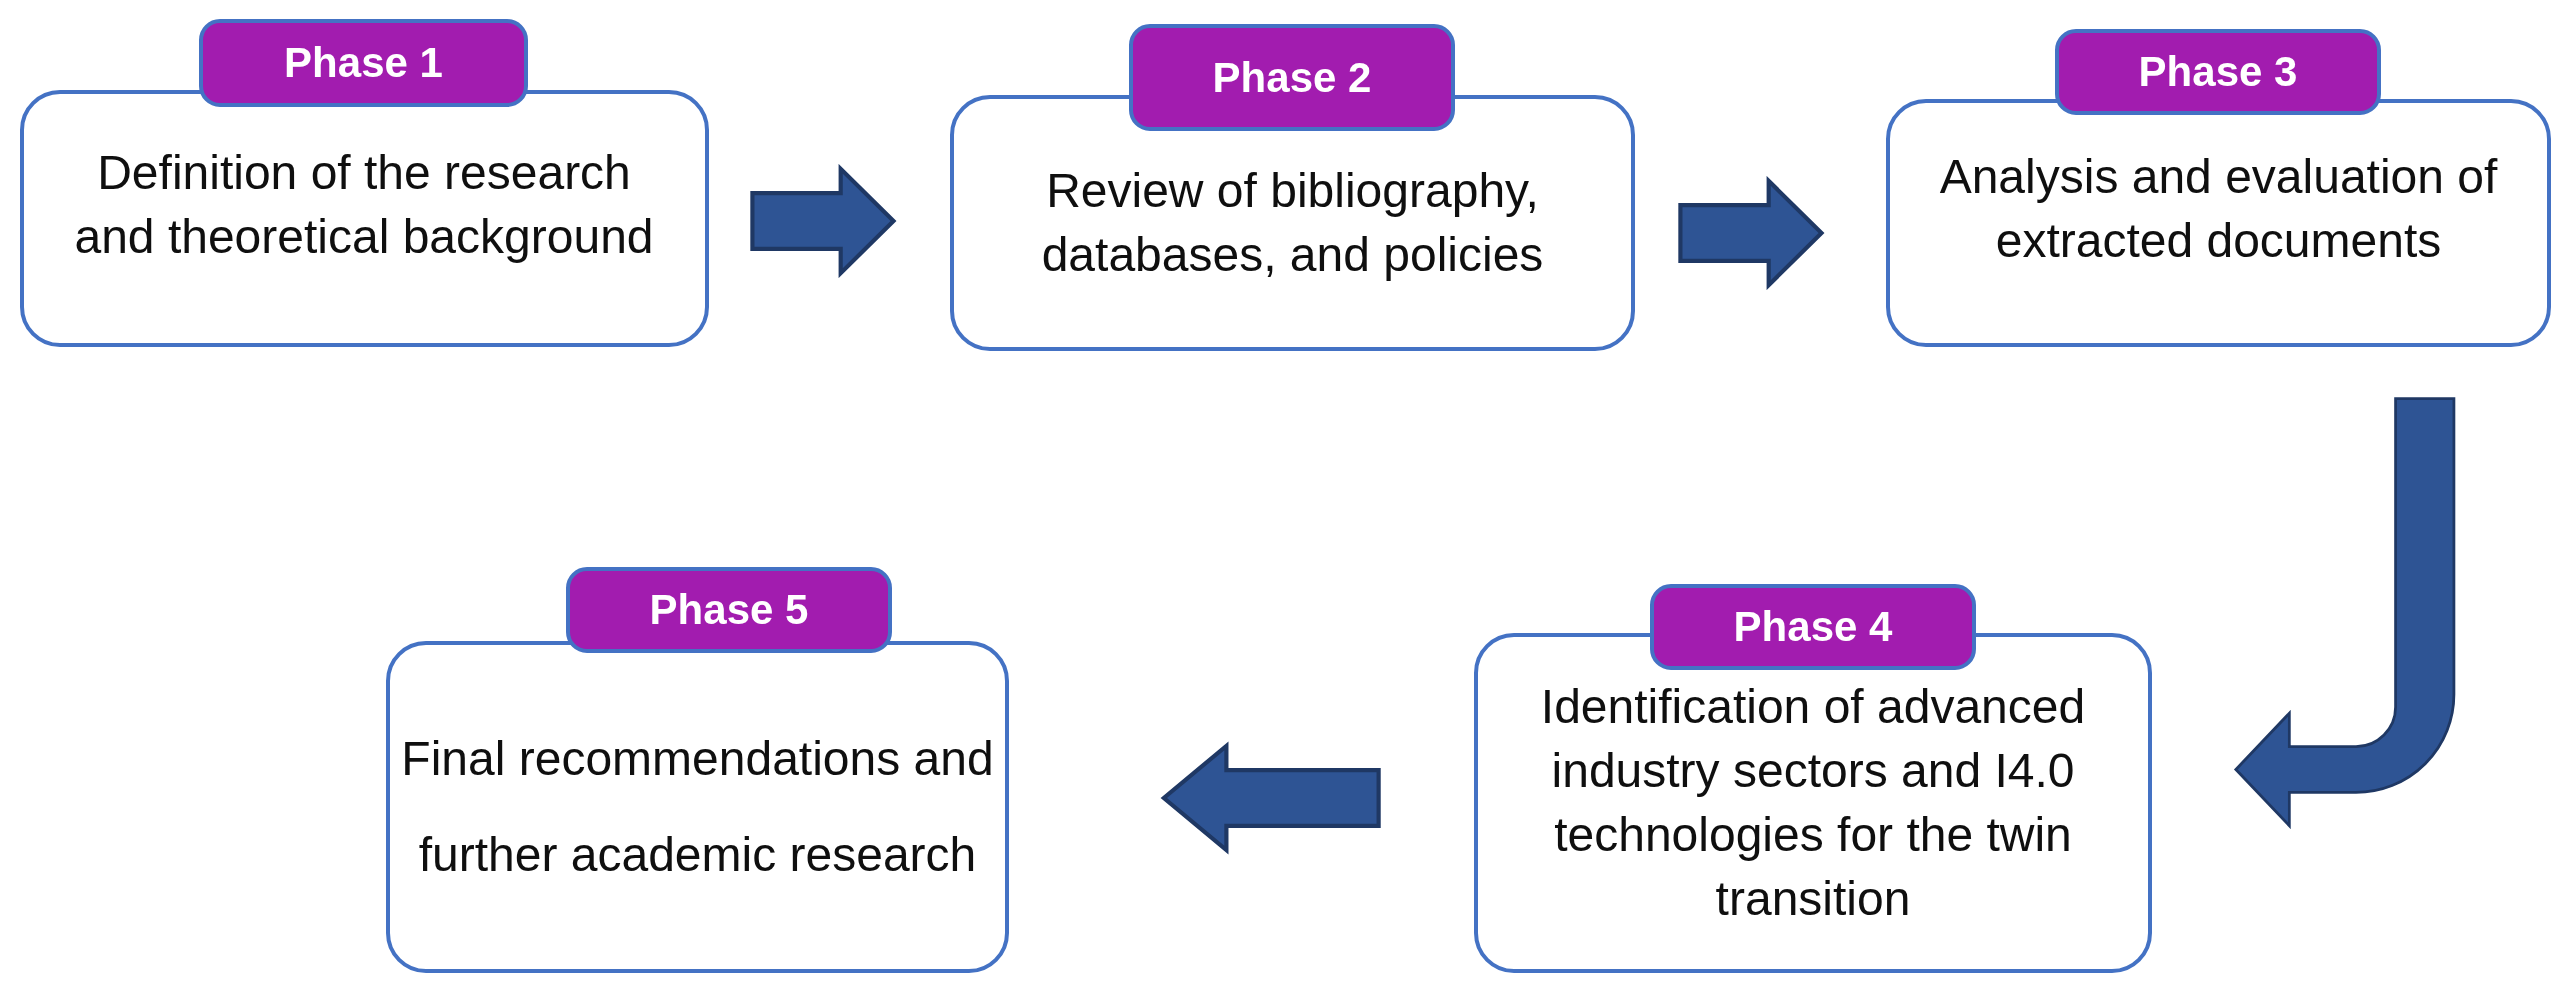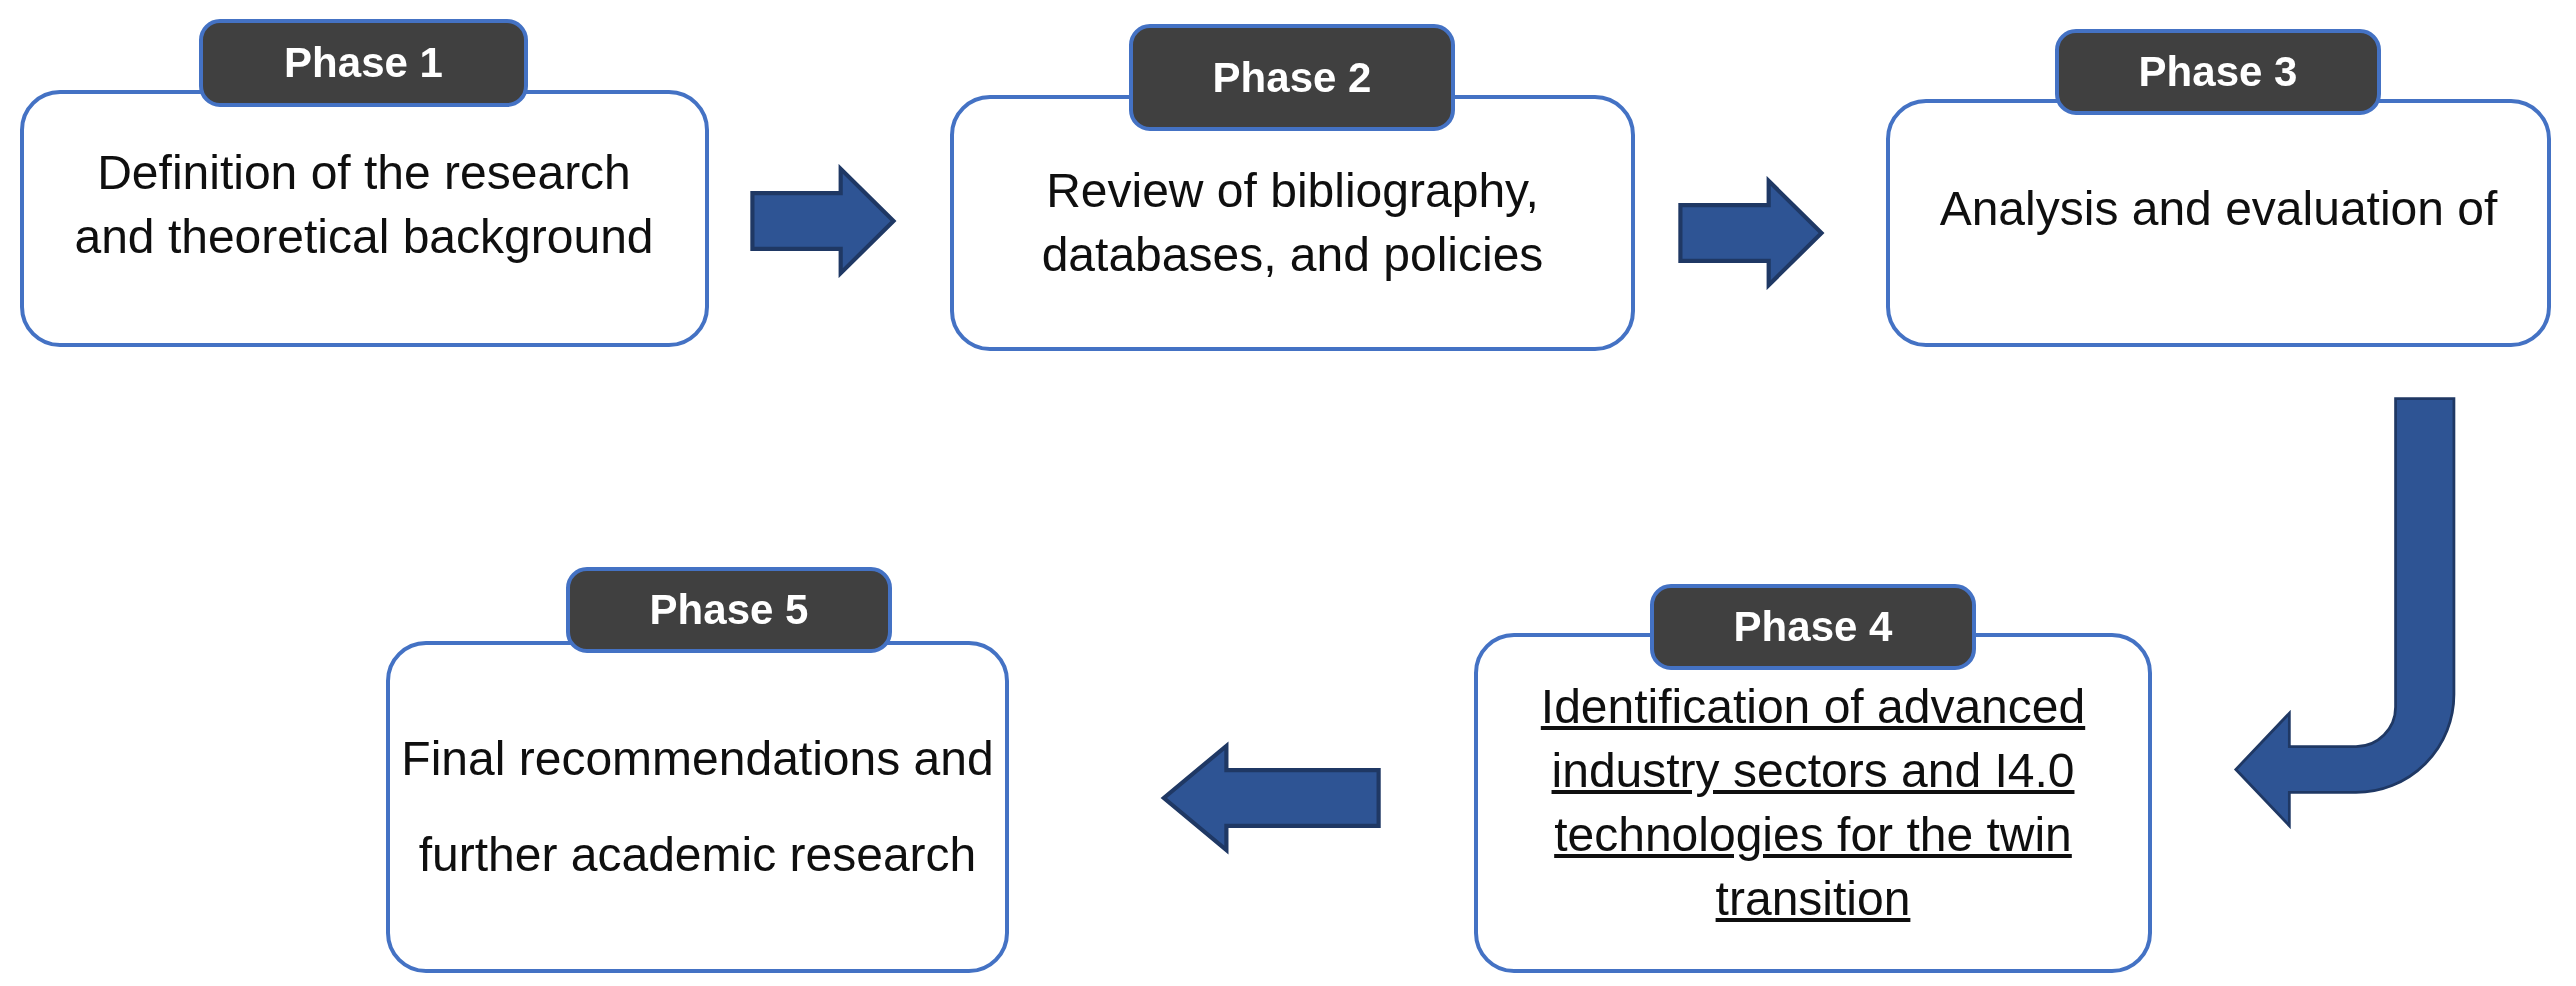--- a/index.html
+++ b/index.html
@@ -24,21 +24,21 @@
     flex-direction: column;
     align-items: center;
     justify-content: center;
     text-align: center;
     color: #0f0f0f;
     font-size: 48px;
     line-height: 64px;
     z-index: 1;
   }
   .tab {
-    background: #404040;
+    background: #a21caf;
     border: 4.9px solid #4472C4;
     border-radius: 21px;
     display: flex;
     align-items: center;
     justify-content: center;
     color: #ffffff;
     font-size: 42px;
     font-weight: bold;
     z-index: 2;
   }
@@ -47,21 +47,21 @@
 
   #box1 { left: 19.5px;   top: 90px; width: 689px; height: 257px; padding-bottom: 28px; }
   #tab1 { left: 199px;  top: 19px;  width: 329px; height: 88px; }
   #arrow1 { left: 750px; top: 164px; }
   #box2 { left: 950px; top: 95px; width: 685px; height: 256px; }
   #tab2 { left: 1129px; top: 24px;  width: 326px; height: 107px; }
   #arrow2 { left: 1678px; top: 176px; }
   #box3 { left: 1886px; top: 99px; width: 665px; height: 248px; padding-bottom: 28px; }
   #tab3 { left: 2055px; top: 28.5px;  width: 326px; height: 86px; }
   #jarrow { left: 2231px; top: 397px; }
-  #box4 { left: 1474px; top: 633px; width: 678px; height: 340px; text-decoration: underline; }
+  #box4 { left: 1474px; top: 633px; width: 678px; height: 340px; }
   #tab4 { left: 1650px; top: 584px; width: 326px; height: 86px; }
   #arrow3 { left: 1158px; top: 741px; }
   #box5 { left: 386px;  top: 641px; width: 623px; height: 332px; gap: 32px; }
   #tab5 { left: 566px;  top: 567px; width: 326px; height: 86px; }
 </style>
 </head>
 <body>
 
 <div class="canvas">
 
@@ -88,20 +88,21 @@
   </div>
 
   <div class="arrow" id="arrow2">
     <svg width="148" height="114" viewBox="0 0 212 164">
       <path d="M 3 42 L 130 42 L 130 7 L 206 82 L 130 157 L 130 122 L 3 122 Z" fill="#2E5494" stroke="#1F3864" stroke-width="6" stroke-linejoin="miter"></path>
     </svg>
   </div>
 
   <div class="box" id="box3">
     <div>Analysis and evaluation of</div>
+    <div>extracted documents</div>
   </div>
   <div class="tab" id="tab3">
     <span>Phase 3</span>
   </div>
 
   <div class="arrow" id="jarrow">
     <svg width="225" height="438" viewBox="0 0 324 630">
       <path d="M 240 2 L 321 2 L 321 428 A 141 141 0 0 1 180 569 L 84 569 L 84 617 L 7 536 L 84 455 L 84 503 L 180 503 A 57 57 0 0 0 237 446 L 237 2 Z" fill="#2E5494" stroke="#1F3864" stroke-width="4" stroke-linejoin="miter"></path>
     </svg>
   </div>

